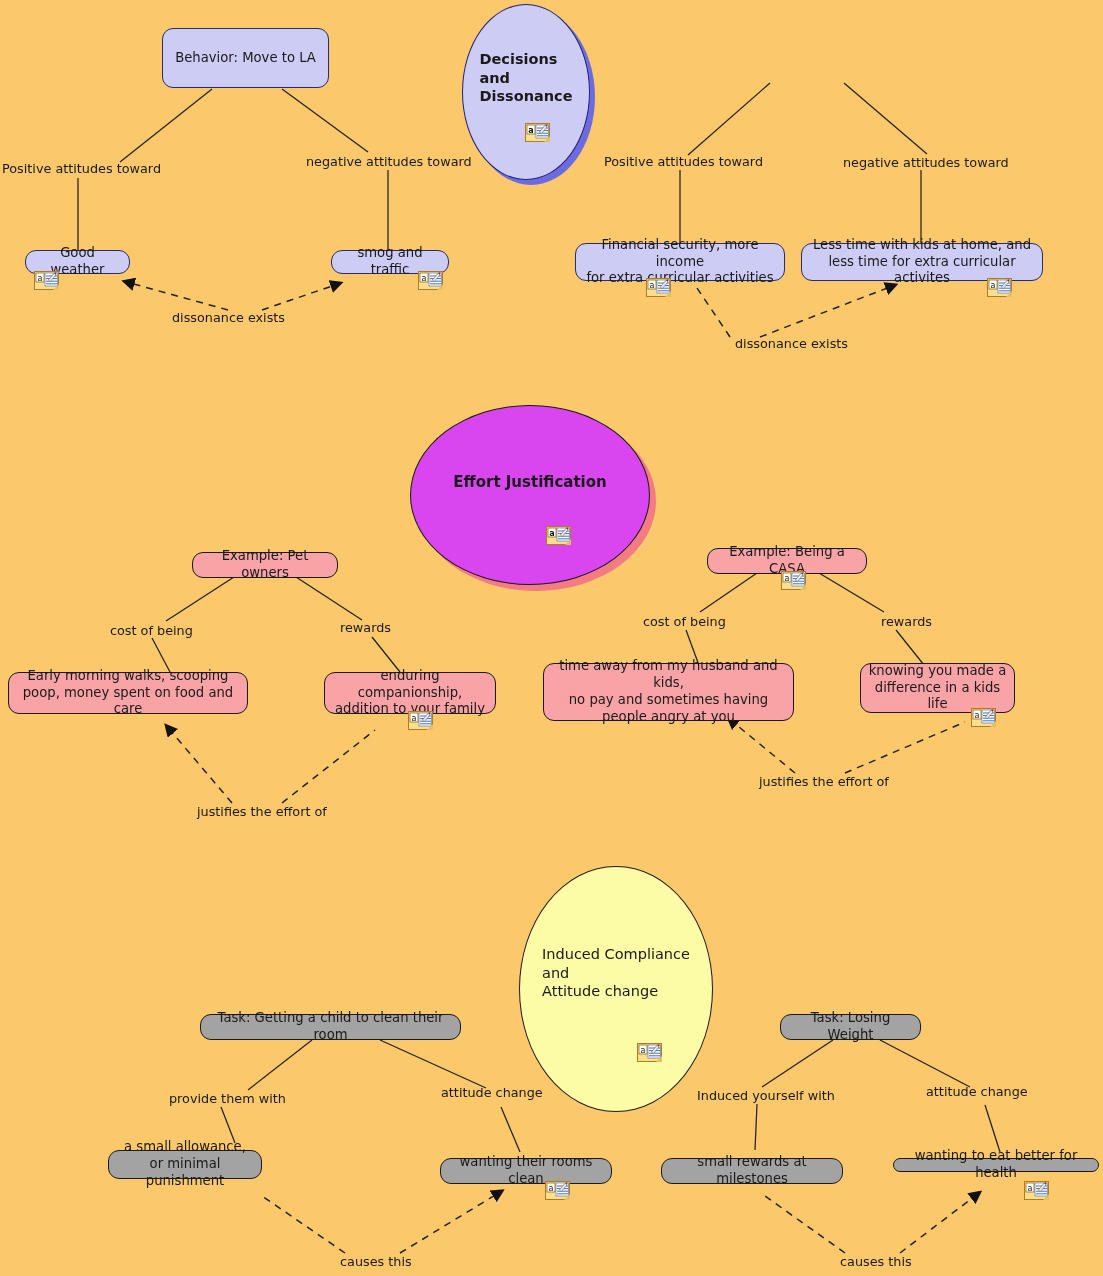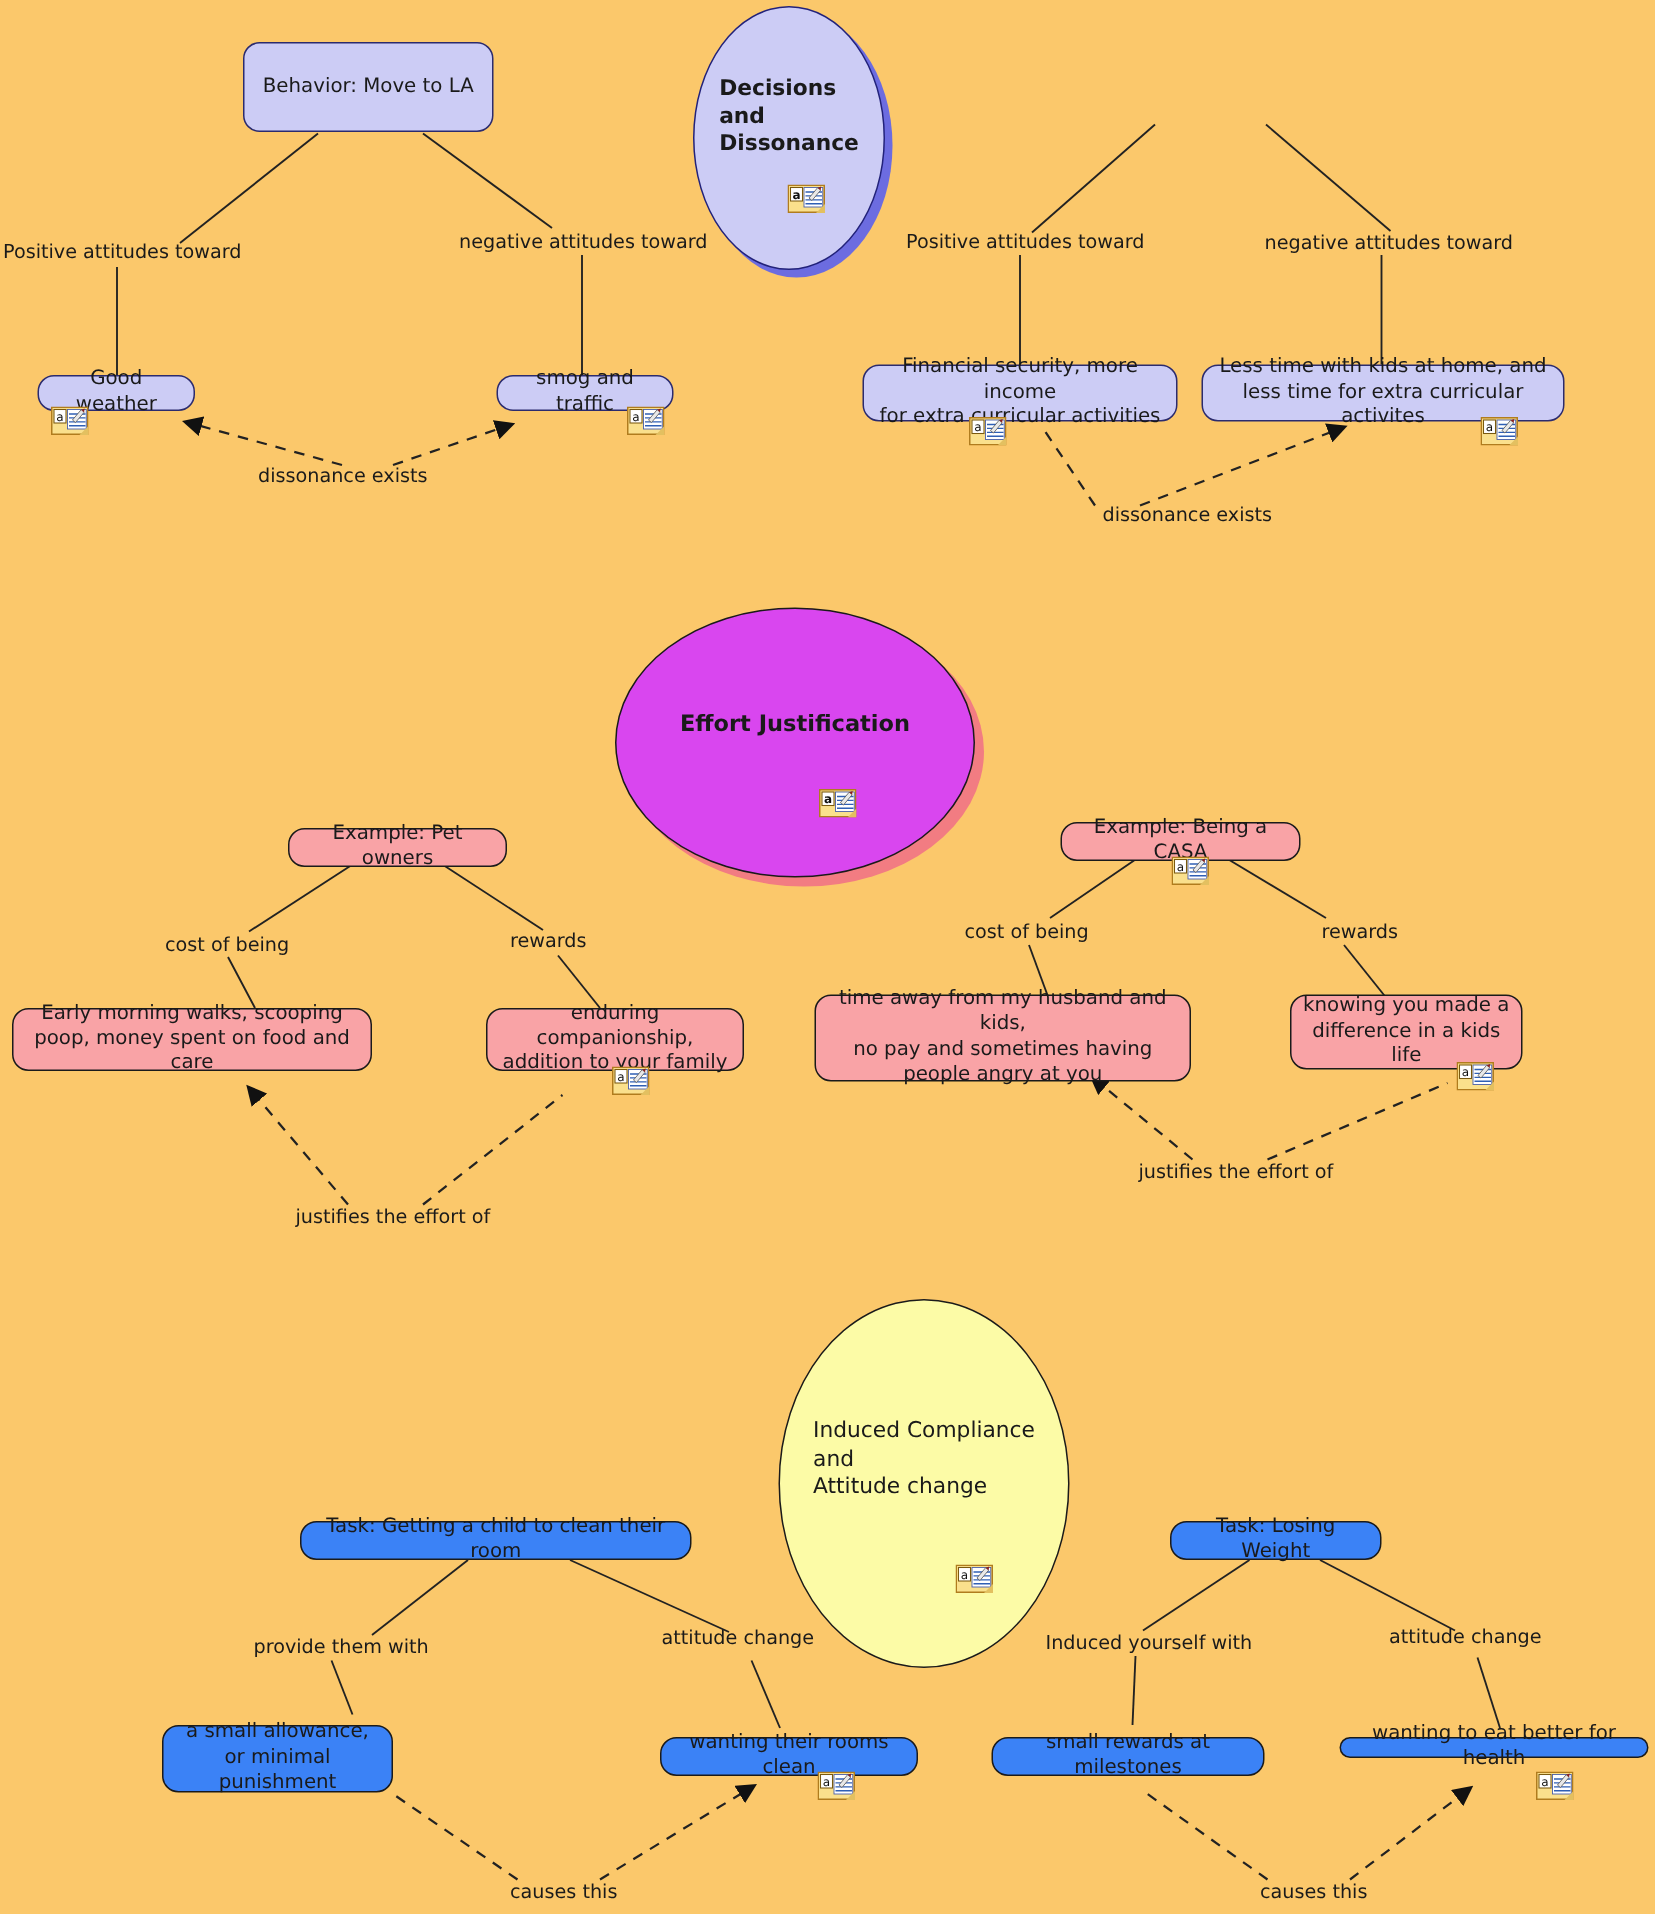--- a/index.html
+++ b/index.html
@@ -29,21 +29,21 @@
     align-items: center;
     justify-content: center;
     text-align: center;
     font-size: 13.2px;
     color: #1a1a1a;
     line-height: 1.28;
     padding: 3px 7px;
   }
   .node.purple { background: #CCCCF5; border-color: #2b2b6e; }
   .node.pink   { background: #F9A3A6; border-color: #1a1a1a; }
-  .node.yellow { background: #3b82f6; border-color: #1a1a1a; }
+  .node.yellow { background: #a3a3a3; border-color: #1a1a1a; }
 
   .ellipse {
     position: absolute;
     box-sizing: border-box;
     border: 1.4px solid #1a1a1a;
     border-radius: 50%;
     display: flex;
     align-items: center;
     justify-content: center;
     text-align: left;
@@ -404,21 +404,21 @@
         </g>
         <polygon points="25,19 19,19 25,13" fill="#E3C060"></polygon>
       </svg>
     </span>
   </div>
 
   <div class="node yellow" style="left:200px; top:1014px; width:261px; height:26px;">
     <span style="white-space:pre-line;">Task: Getting a child to clean their room</span>
   </div>
 
-  <div class="node yellow" style="left:108px; top:1150px; width:154px; height:45px;">
+  <div class="node yellow" style="left:108px; top:1150px; width:154px; height:29px;">
     <span style="white-space:pre-line;">a small allowance,
 or minimal punishment</span>
   </div>
 
   <div class="node yellow" style="left:440px; top:1158px; width:172px; height:26px;">
     <span style="white-space:pre-line;">wanting their rooms clean</span>
     <span class="note" style="left:104px; top:22px;">
       <svg viewBox="0 0 25 19" width="25" height="19">
         <rect x="0.5" y="0.5" width="24" height="18" fill="#FAE08C" stroke="#B07C1E" stroke-width="1"></rect>
         <rect x="2" y="2" width="8" height="9" fill="#FFFFFF" stroke="#7a5a10" stroke-width="0.7"></rect>

